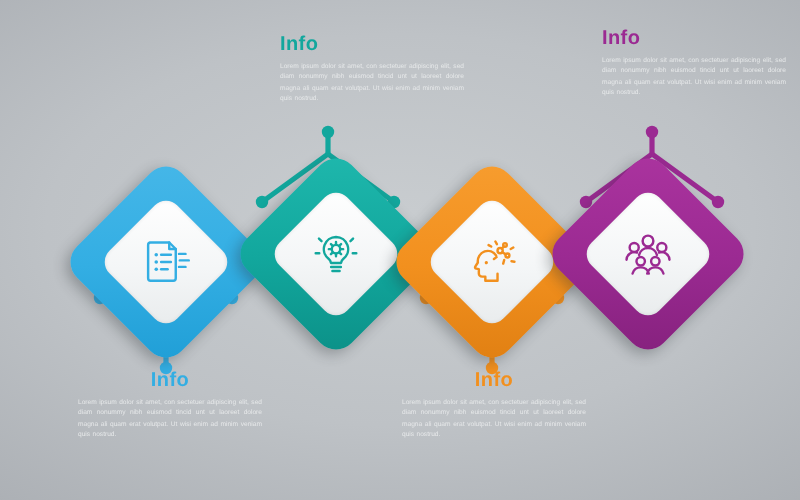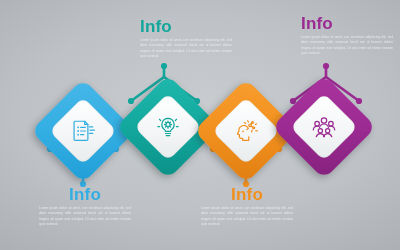--- a/index.html
+++ b/index.html
@@ -9,21 +9,21 @@
   }
   #stage{
     position:relative;width:400px;height:250px;
     background:
       radial-gradient(ellipse 130% 115% at 50% 46%, #c9cdd0 0%, #bec2c6 34%, #a9adb2 66%, #94989d 88%, #85888d 100%);
     overflow:hidden;
   }
   
   .info-block{position:absolute;width:92px;}
   .info-title{
-    font-size:17px;font-weight:bold;letter-spacing:.2px;
+    font-size:10px;font-weight:bold;letter-spacing:.2px;
     margin:0 0 3px 0;line-height:1;
   }
   .info-body{
     font-size:3.3px;line-height:1.62;color:#e9ebec;
     text-align:justify;margin:0;opacity:.95;
     word-spacing:.3px;
   }
   .tb-top .info-title{margin-bottom:3px;}
   .tb-bot{text-align:center;}
   .tb-bot .info-body{text-align:justify;}

